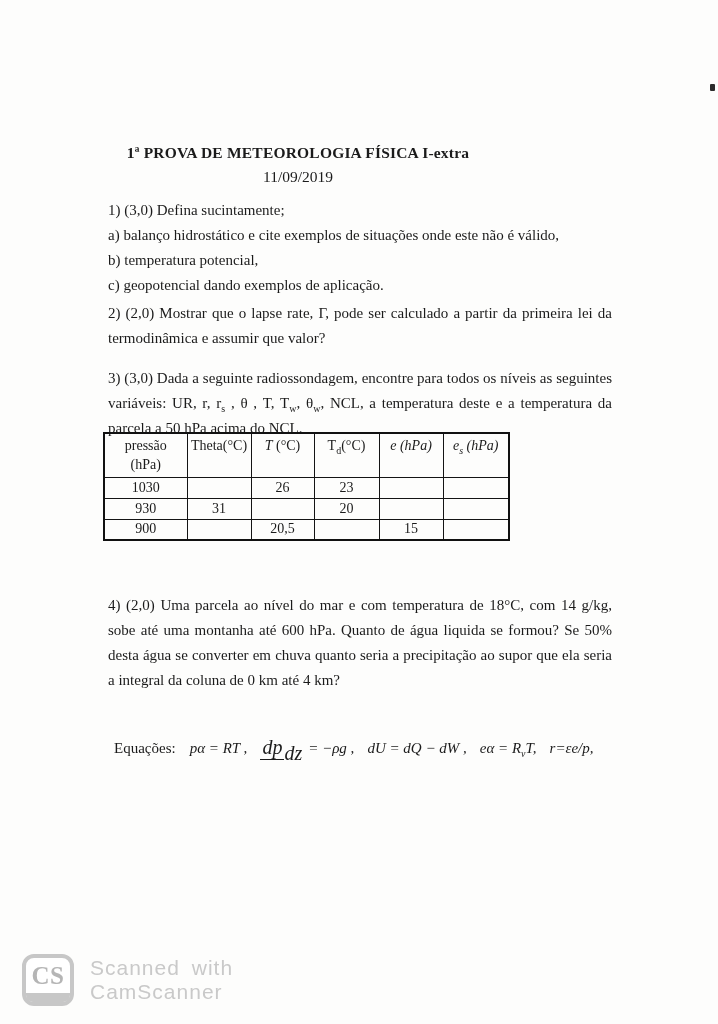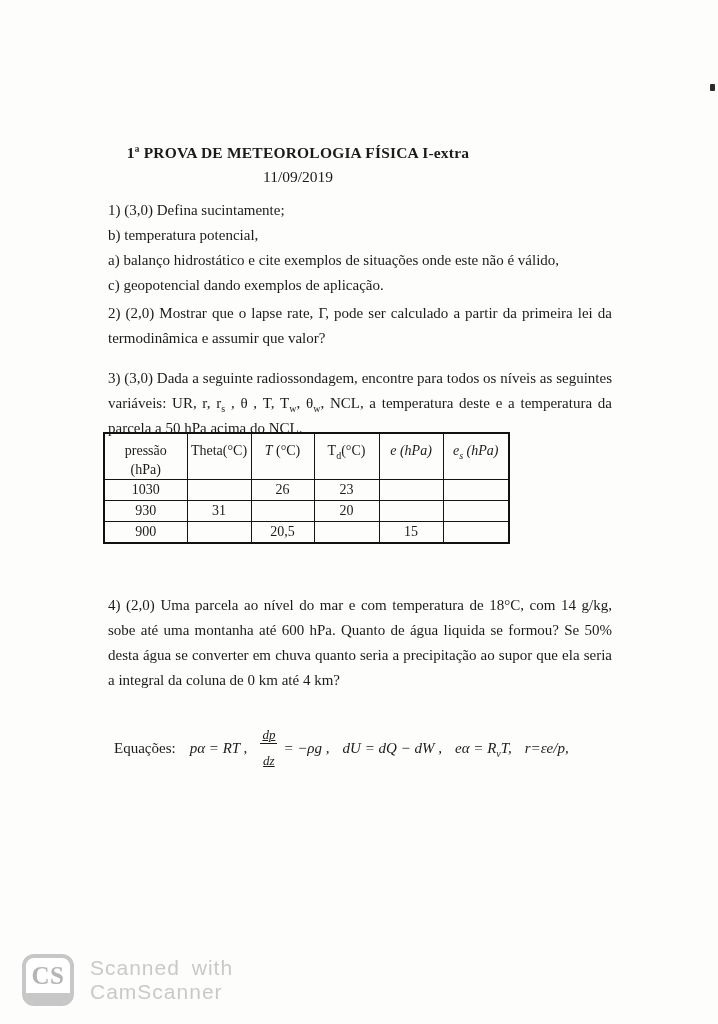--- a/index.html
+++ b/index.html
@@ -36,37 +36,37 @@
     table-layout: fixed;
   }
   table.sounding td, table.sounding th {
     border: 1.4px solid #141414;
     font-weight: normal;
     font-size: 14px;
     text-align: center;
     padding: 0 2px;
   }
   table.sounding { border: 2px solid #111; }
-  table.sounding th { height: 44px; vertical-align: top; padding-top: 7px; line-height: 19px; text-align: center; }
+  table.sounding th { height: 44px; vertical-align: top; padding-top: 2px; line-height: 19px; text-align: center; }
   table.sounding td { height: 21px; vertical-align: middle; }
   .c1 { width: 83px; } .c2 { width: 64px; } .c3 { width: 63px; }
   .c4 { width: 65px; } .c5 { width: 64px; } .c6 { width: 66px; }
 
   
   .eq-row {
     position: absolute; left: 114px; top: 728px;
     display: flex; align-items: center;
     font-size: 15px; height: 40px;
   }
   .eq-row .lbl { margin-right: 14px; }
   .eq-row i { font-style: italic; }
   .eq-item { margin-right: 13px; white-space: nowrap; }
   .fraction {
-    display: inline-flex; flex-direction: column; align-items: center;
-    font-size: 13px; line-height: 1.1; margin-right: 6px; vertical-align: middle; text-decoration: underline;
+    display: inline-flex; flex-direction: row; align-items: center;
+    font-size: 20px; line-height: 1.1; margin-right: 6px; vertical-align: middle;
   }
   .fraction .num { border-bottom: 1.4px solid #1b1b1b; padding: 0 2px 1px 2px; }
   .fraction .den { padding-top: 10px; }
 
   .onde-line { top: 781px; font-size: 15px; line-height: 25px; }
 
   
   .watermark { position: absolute; left: 22px; top: 954px; display: flex; align-items: center; }
   .cs-badge {
     position: relative; width: 52px; height: 52px;
@@ -101,22 +101,22 @@
 
 <div id="page">
 
   <div class="block title-block">
     <div class="title-line">1ª PROVA DE METEOROLOGIA FÍSICA I-extra</div>
     <div class="date-line">11/09/2019</div>
   </div>
 
   <div class="block" style="top:198px">
     <span class="qline">1) (3,0) Defina sucintamente;</span>
+    <span class="qline">a) balanço hidrostático e cite exemplos de situações onde este não é válido,</span>
     <span class="qline">b) temperatura potencial,</span>
-    <span class="qline">a) balanço hidrostático e cite exemplos de situações onde este não é válido,</span>
     <span class="qline">c) geopotencial dando exemplos de aplicação.</span>
   </div>
 
   <div class="block" style="top:301px">
     <p class="qtext justify">2) (2,0) Mostrar que o lapse rate, Γ, pode ser calculado a partir da primeira lei da termodinâmica e assumir que valor?</p>
   </div>
 
   <div class="block" style="top:366px">
     <p class="qtext justify"><span>3) (3,0) Dada a seguinte radiossondagem, encontre para todos os níveis as seguintes variáveis: UR, r, r</span><sub>s</sub><span> , θ , T, T</span><sub>w</sub><span>, θ</span><sub>w</sub><span>, NCL, a temperatura deste e a temperatura da parcela a 50 hPa acima do NCL.</span></p>
   </div>

